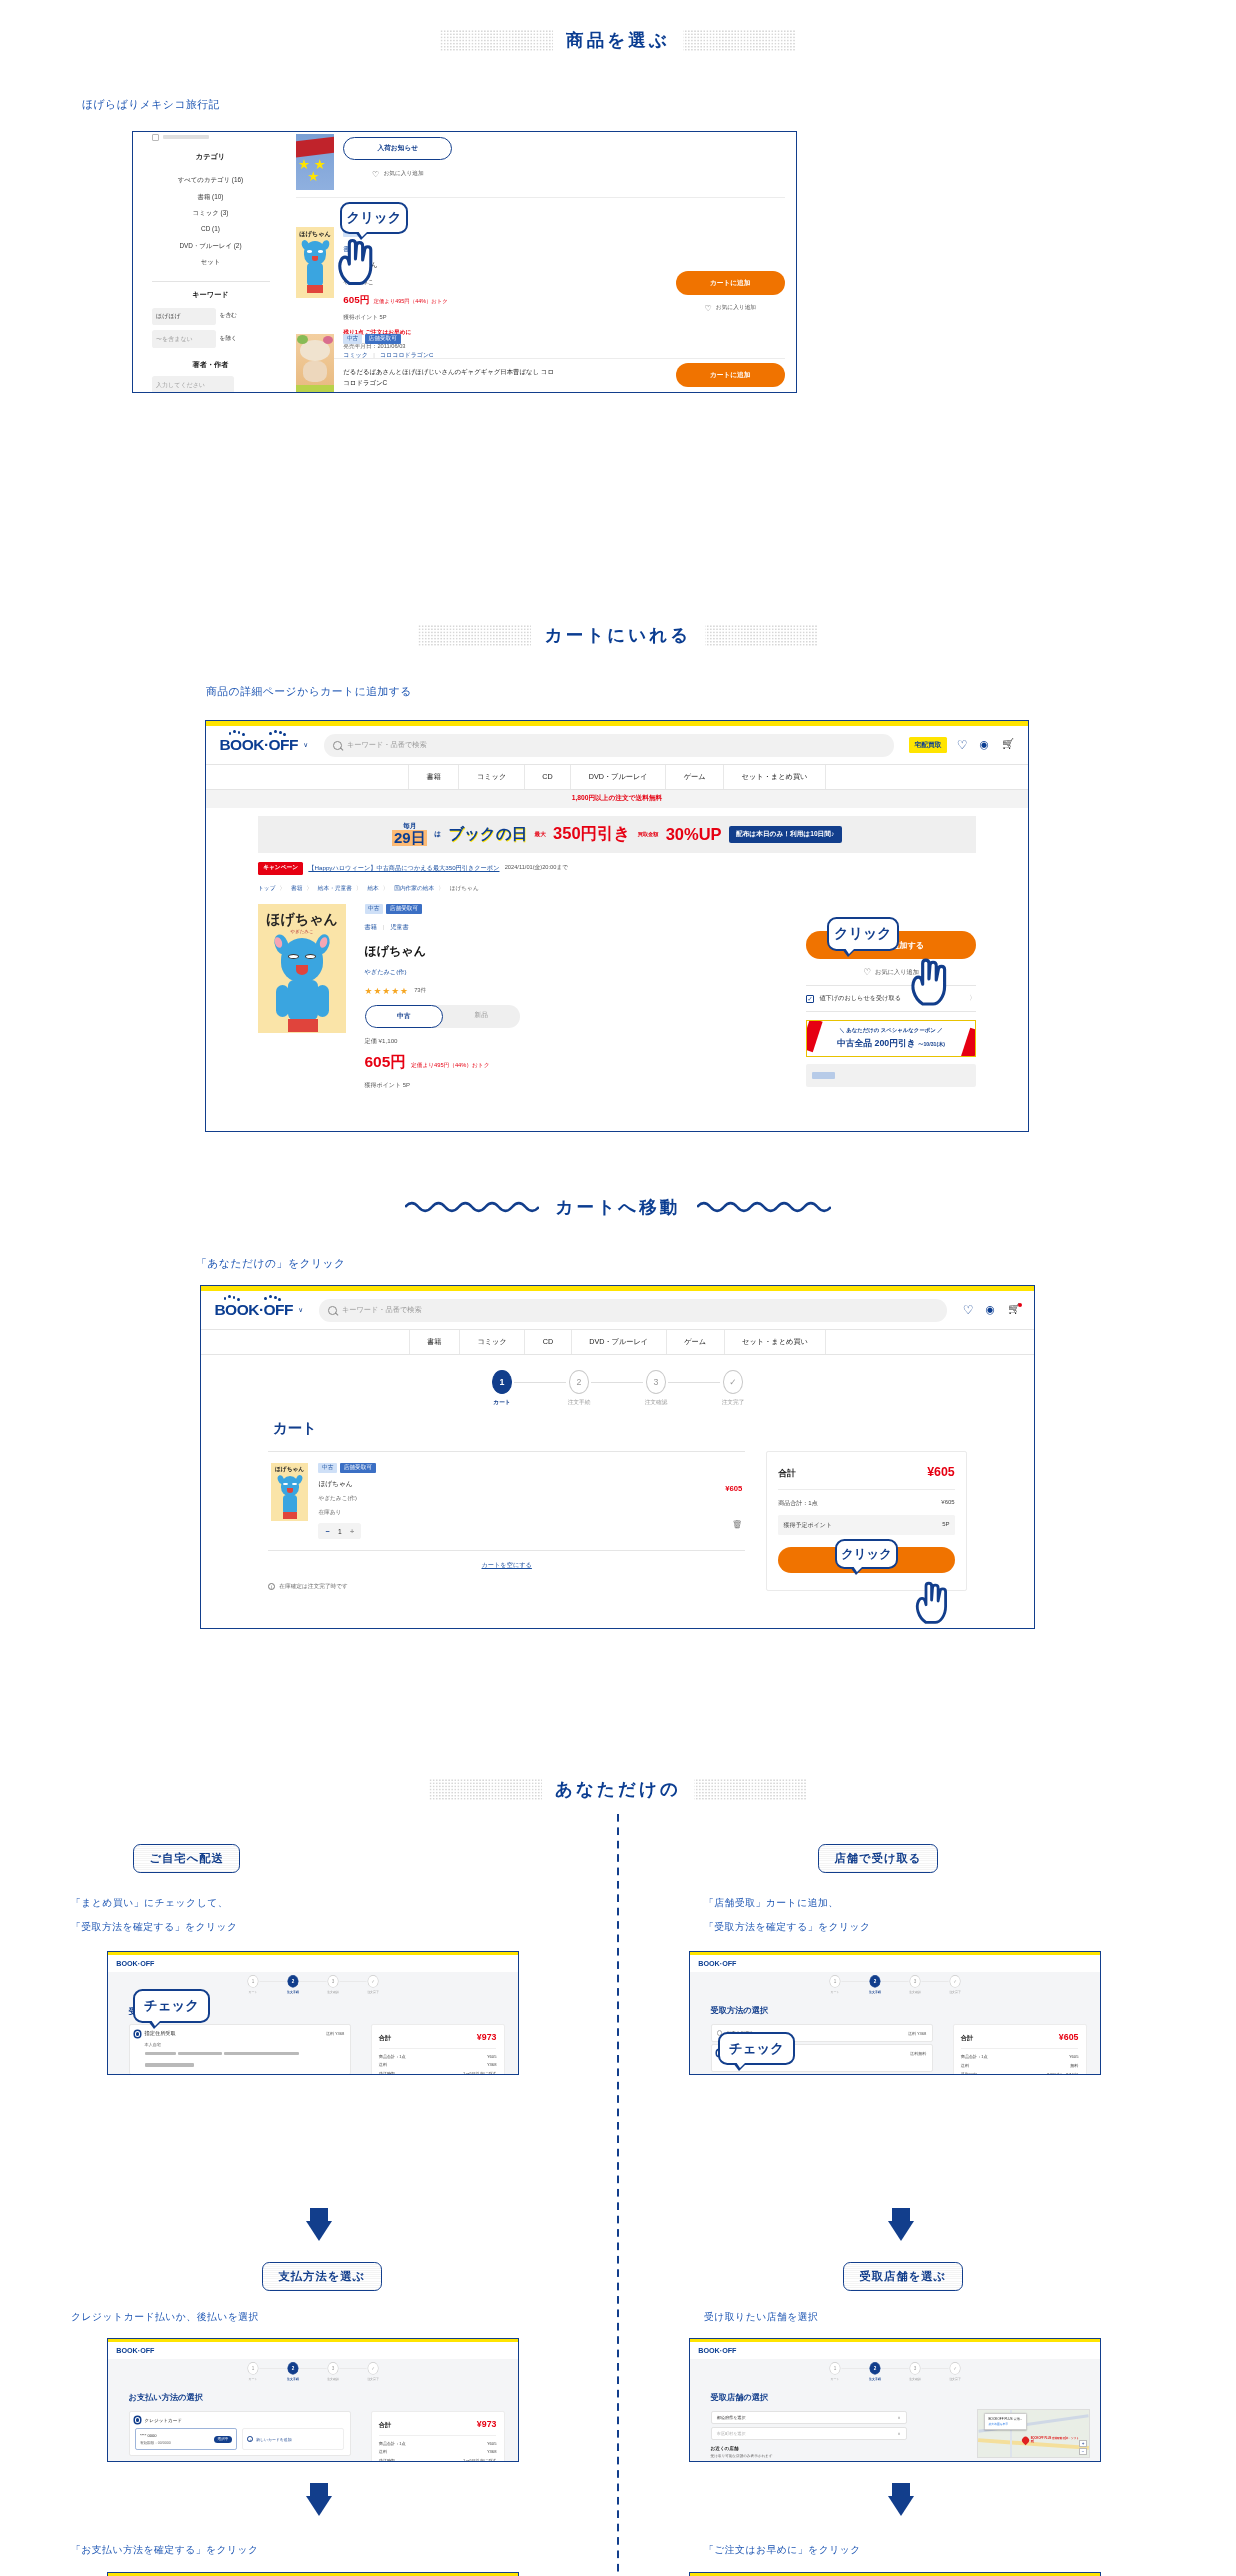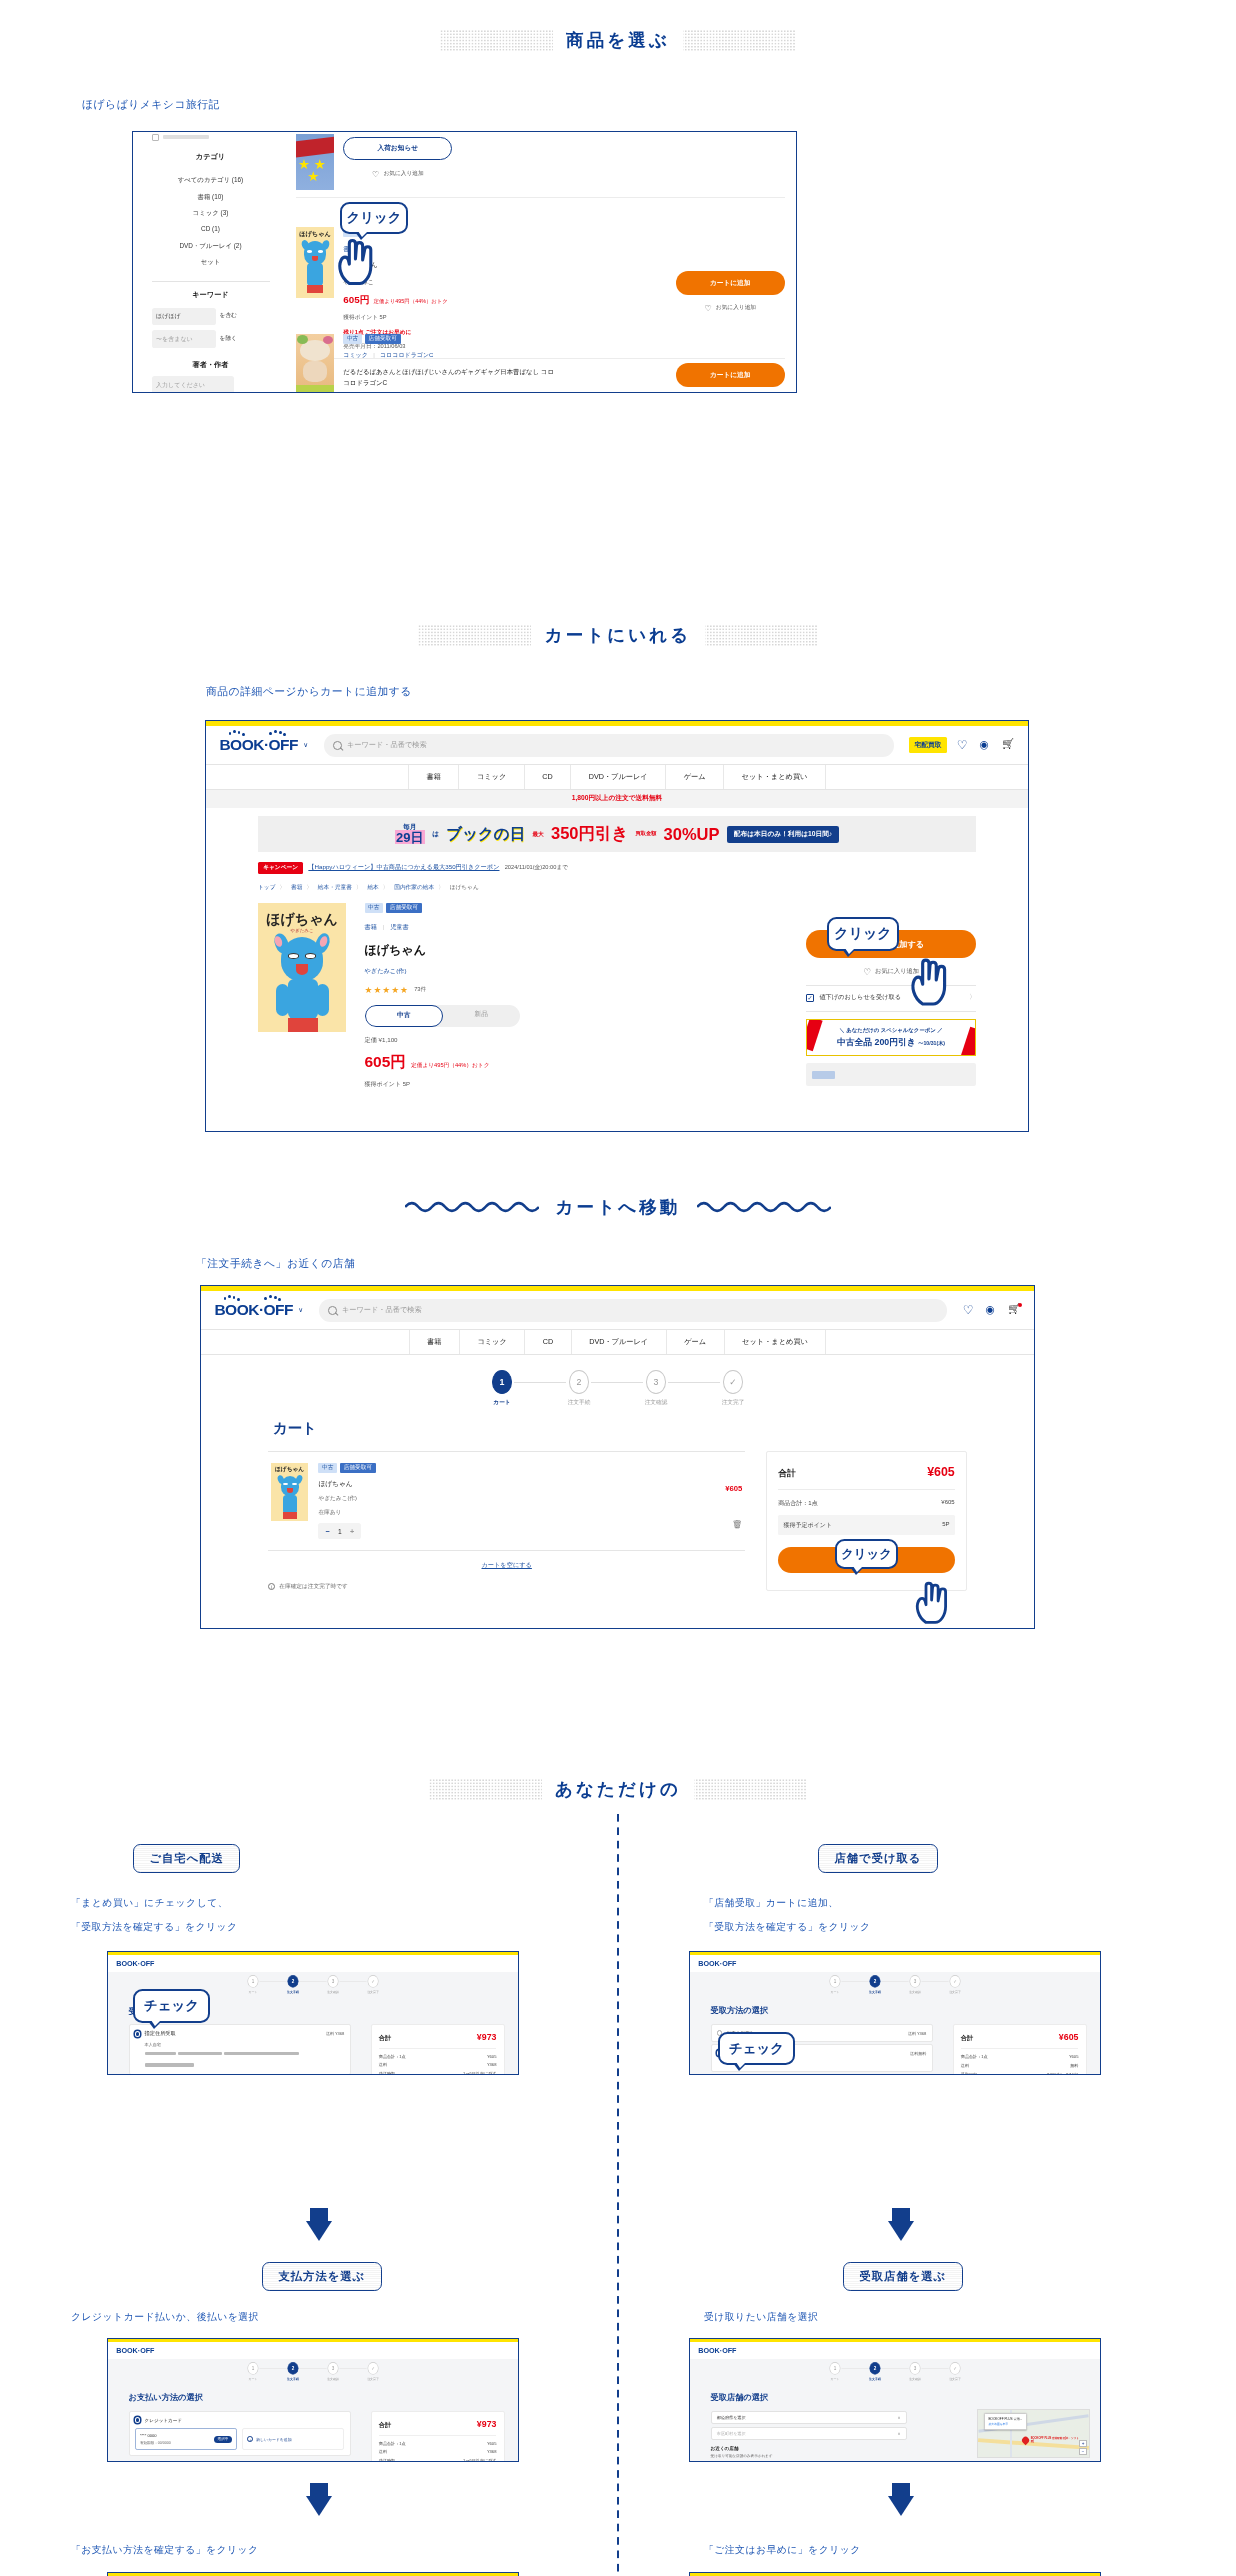--- a/index.html
+++ b/index.html
@@ -364,21 +364,21 @@
     <div>CD</div>
     <div>DVD・ブルーレイ</div>
     <div>ゲーム</div>
     <div>セット・まとめ買い</div>
   </div>
   <div class="bo-freeship">1,800円以上の注文で送料無料</div>
 
   <div style="margin:8.2px 52px 0;background:#efefef;padding:7.2px 8.2px;display:flex;align-items:center;justify-content:center;gap:7.2px;">
     <span style="display:flex;flex-direction:column;align-items:center;line-height:1;color:#0b3d91;font-weight:bold;">
       <span style="font-size:6.7px;">毎月</span>
-      <span style="font-size:13px;background:#f9a8d4;padding:0.5px 1.5px;">29日</span>
+      <span style="font-size:15px;background:#fdba74;padding:0.5px 1.5px;">29日</span>
     </span>
     <span style="font-size:6.7px;color:#0b3d91;font-weight:bold;">は</span>
     <span style="font-size:15.5px;font-weight:bold;color:#0b3d91;text-shadow:0.5px 0.5px 0 #ffe400;">ブックの日</span>
     <span style="display:flex;flex-direction:column;align-items:center;line-height:1.05;color:#e60012;font-weight:bold;font-size:5.7px;">
       <span>最大</span>
     </span>
     <span style="font-size:16.5px;font-weight:bold;color:#e60012;">350円引き</span>
     <span style="display:flex;flex-direction:column;align-items:center;line-height:1.05;color:#e60012;font-weight:bold;font-size:5.2px;">
       <span>買取金額</span>
     </span>
@@ -490,21 +490,21 @@
     </span>
     <span class="band-title">カートへ移動</span>
     <span class="wave r">
       <svg width="134" height="17.5" viewBox="0 0 260 34">
           <path d="M0 17 q13 -15 26 0 t26 0 t26 0 t26 0 t26 0 t26 0 t26 0 t26 0 t26 0 t26 0" fill="none" stroke="#123e8c" stroke-width="5"></path>
         </svg>
     </span>
   </span>
 </div>
 
-<div class="subhead" style="left:196px; top:1257px;">「注文手続きへ」お近くの店舗</div>
+<div class="subhead" style="left:196px; top:1257px;">「あなただけの」をクリック</div>
 
 <div class="shot" style="left:200px; top:1285px; width:835px; height:344px;">
   <div class="bo-topbar"></div>
   <div class="bo-head">
     <div class="bo-logo">
       <span class="paws" aria-hidden="true">
         <span style="left:8.2px;top:0;"></span>
           <span style="left:13px;top:-1.5px;"></span>
         <span style="left:17.5px;top:-0.5px;"></span>
           <span style="left:22px;top:1.5px;"></span>

